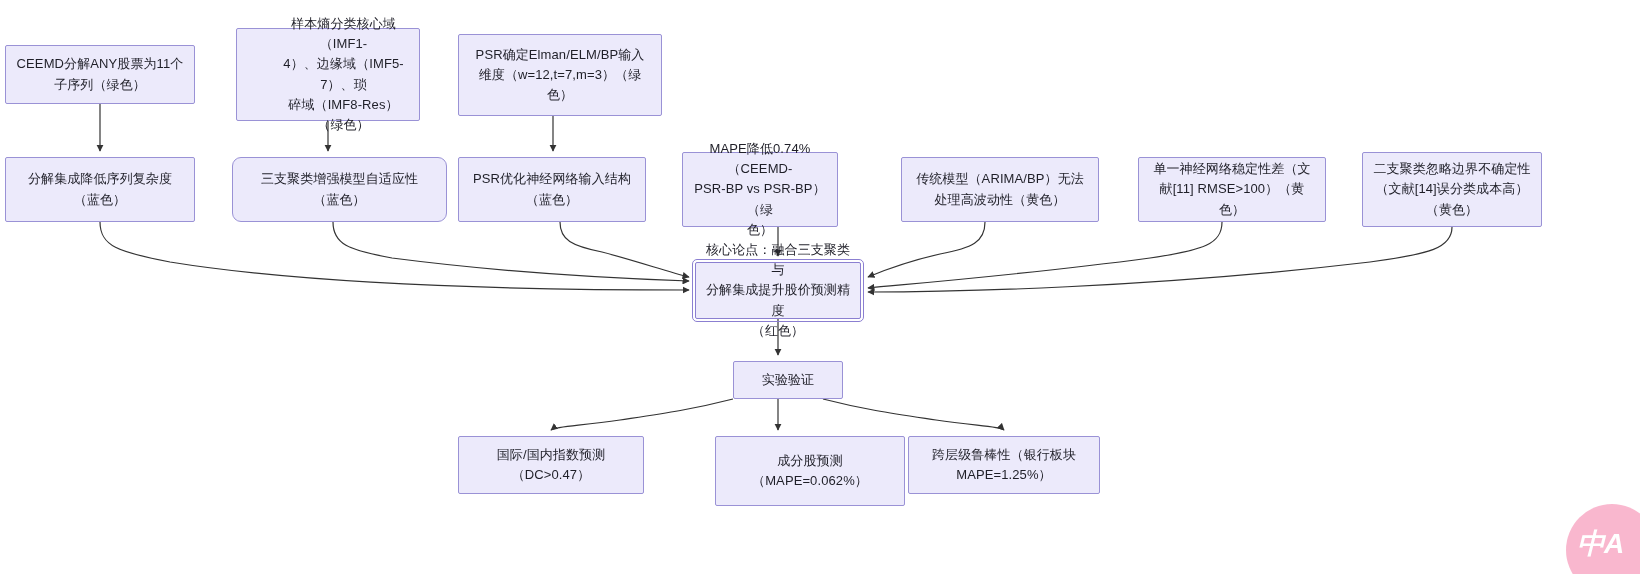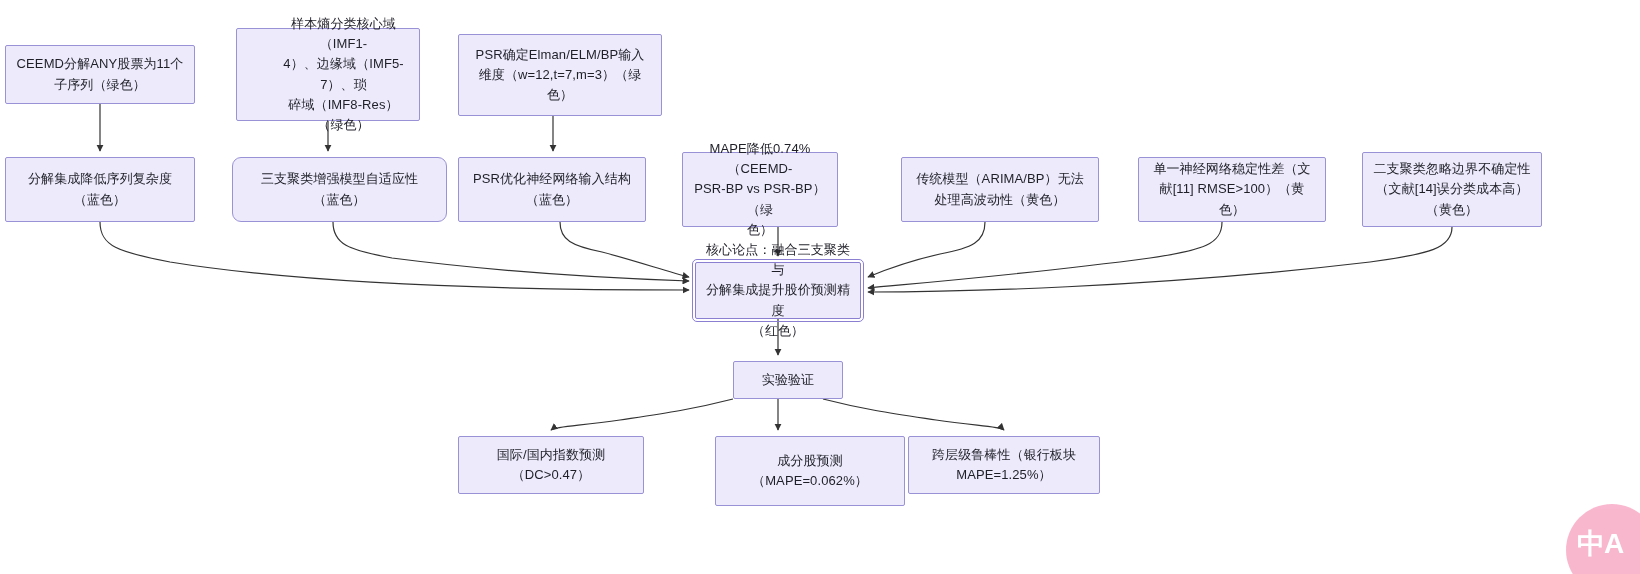--- a/index.html
+++ b/index.html
@@ -68,20 +68,21 @@
     font-size: 28px;
     font-weight: bold;
     line-height: 1;
     letter-spacing: -1px;
     overflow: hidden;
   }
   .watermark span {
     position: relative;
     left: -12px;
     top: -6px;
+    font-style: italic;
   }
 </style>
 </head>
 <body>
 
 <div id="canvas">
 
   <svg id="edges" viewBox="0 0 1640 574" xmlns="http://www.w3.org/2000/svg">
     <defs>
       <marker id="arrow" viewBox="0 0 10 10" refX="9" refY="5" markerWidth="6" markerHeight="6" orient="auto-start-reverse">

